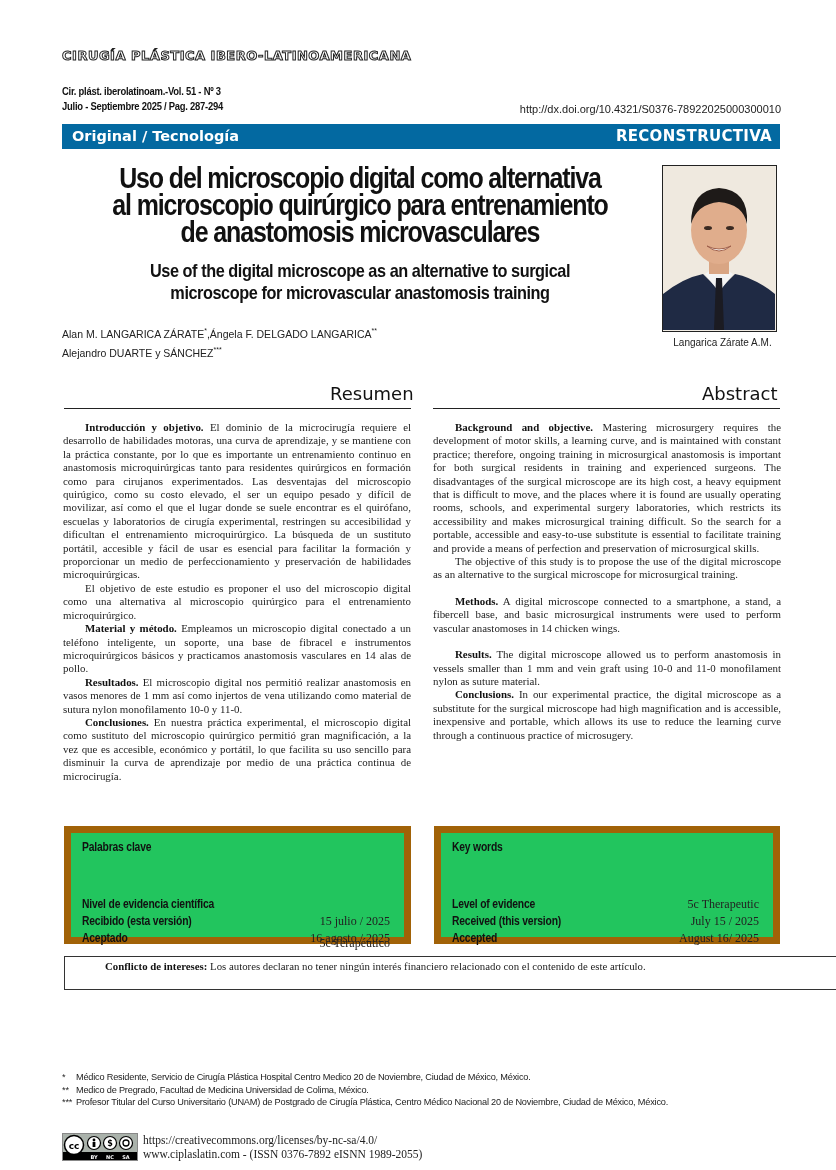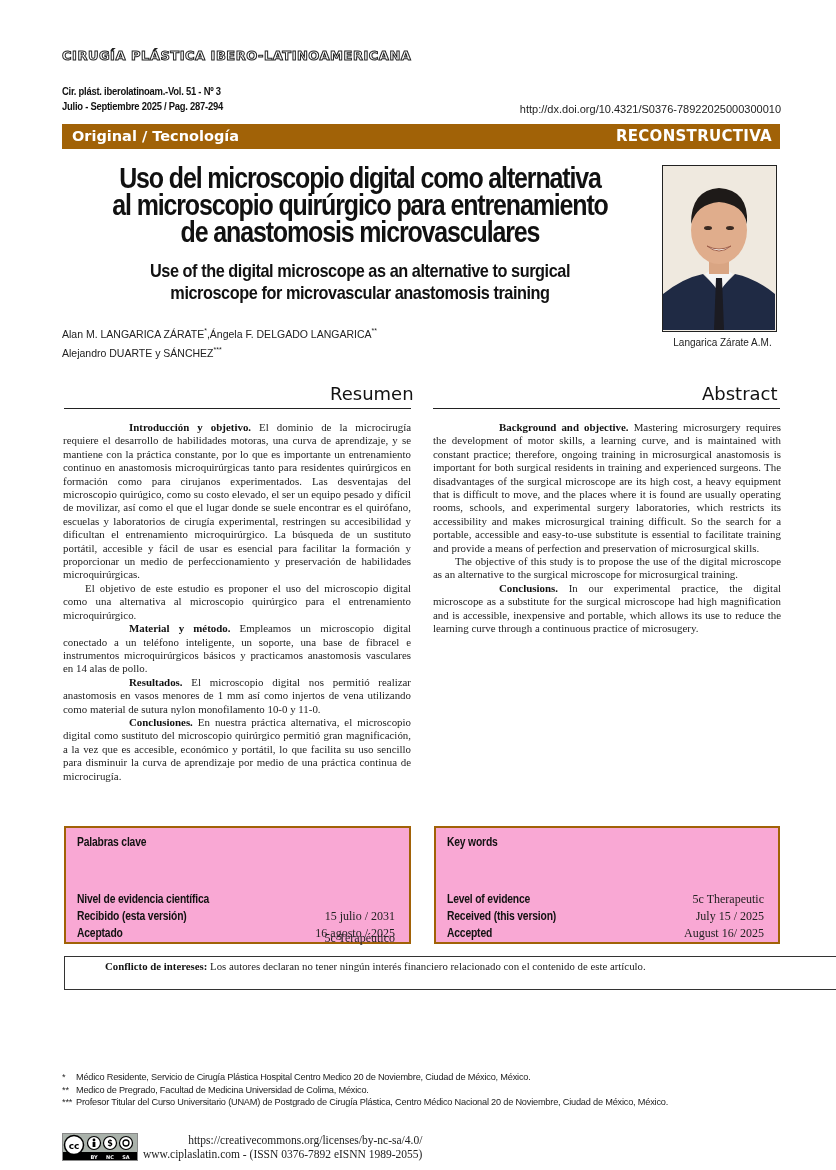--- a/index.html
+++ b/index.html
@@ -3,53 +3,53 @@
 <meta charset="utf-8">
 <style>
   html, body { margin:0; padding:0; background:#ffffff; }
   body { width:836px; height:1170px; position:relative; overflow:hidden; color:#111; font-family:"Liberation Serif", serif; }
   .abs { position:absolute; }
 
   .journal-name { left:62px; top:48px; font-family:"DejaVu Sans", sans-serif; font-weight:bold; font-size:13px; letter-spacing:0.5px; color:#fff; -webkit-text-stroke:1px #222; white-space:nowrap; }
   .cite { left:62px; top:84px; font-family:"Liberation Sans", sans-serif; font-weight:bold; font-size:11.5px; line-height:15px; letter-spacing:-0.3px; transform:scaleX(0.82); transform-origin:left top; white-space:nowrap; }
   .doi { right:55px; top:103px; font-family:"Liberation Sans", sans-serif; font-size:11px; color:#222; white-space:nowrap; }
 
-  .section-bar { left:62px; top:124px; width:718px; height:25px; background:#a16207; color:#fff; font-family:"DejaVu Sans", sans-serif; font-weight:bold; font-size:14.5px; }
+  .section-bar { left:62px; top:124px; width:718px; height:25px; background:#0369a1; color:#fff; font-family:"DejaVu Sans", sans-serif; font-weight:bold; font-size:14.5px; }
   .section-bar .left { position:absolute; left:10px; top:4px; }
   .section-bar .right { position:absolute; right:8px; top:3px; font-size:15px; letter-spacing:0.3px; }
 
   .title-es { left:70px; top:165px; width:580px; text-align:center; font-family:"Liberation Sans", sans-serif; font-weight:bold; font-size:29px; line-height:27px; letter-spacing:-1.3px; transform:scaleX(0.86); transform-origin:center top; }
   .title-en { left:70px; top:260px; width:580px; text-align:center; font-family:"Liberation Sans", sans-serif; font-weight:bold; font-size:18.5px; line-height:22px; letter-spacing:-0.5px; transform:scaleX(0.88); transform-origin:center top; }
 
   .authors { left:62px; top:323px; font-family:"Liberation Sans", sans-serif; font-size:10.5px; line-height:15px; color:#222; white-space:nowrap; }
   .authors sup { font-size:7px; }
 
   .photo { left:662px; top:165px; width:115px; height:167px; border:1.5px solid #222; box-sizing:border-box; overflow:hidden; background:#f1ece4; }
   .photo-caption { left:660px; top:337px; width:125px; text-align:center; font-family:"Liberation Sans", sans-serif; font-size:10px; color:#222; }
 
   .col-head { font-family:"DejaVu Sans", sans-serif; font-size:18px; color:#111; }
   .col-rule { height:1px; background:#222; }
 
   .body-col { font-size:10.9px; line-height:13.4px; text-align:justify; color:#222; }
   .body-col p { margin:0; text-indent:22px; }
-  .body-col b { color:#111;margin-left:44px; }
+  .body-col b { color:#111; }
 
-  .kbox { border:2px solid #a16207; box-sizing:border-box; background:#f9a8d4; }
+  .kbox { border:7px solid #a16207; box-sizing:border-box; background:#22c55e; }
   .klabel { font-family:"Liberation Sans", sans-serif; font-weight:bold; font-size:12px; letter-spacing:-0.2px; transform:scaleX(0.86); transform-origin:left top; white-space:nowrap; }
   .kval { font-size:12.5px; line-height:14px; color:#222; }
   .krow-val { font-size:12px; color:#222; text-align:right; white-space:nowrap; }
 
   .conflict { left:64px; top:956px; width:828px; height:34px; border:1px solid #333; box-sizing:border-box; font-size:10.8px; line-height:15px; padding:2px 0 0 40px; color:#222; }
   .conflict b { color:#111; }
 
   .footnotes { left:62px; top:1071px; font-family:"Liberation Sans", sans-serif; font-size:9.2px; line-height:12.5px; color:#222; letter-spacing:-0.2px; white-space:nowrap; }
   .footnotes .mark { display:inline-block; width:14px; }
 
   .cc-badge { left:62px; top:1133px; width:76px; height:28px; background:#fdba74; border:1px solid #888; box-sizing:border-box;text-align:right; }
-  .license { left:143px; top:1133px; font-size:11.5px; line-height:14px; color:#222; white-space:nowrap;text-align:right; }
+  .license { left:143px; top:1133px; font-size:11.5px; line-height:14px; color:#222; white-space:nowrap; }
 </style>
 </head>
 <body>
 
 <div class="abs journal-name">CIRUGÍA PLÁSTICA IBERO-LATINOAMERICANA</div>
 <div class="abs cite">
   <div>Cir. plást. iberolatinoam.-Vol. 51 - Nº 3</div>
   <div>Julio - Septiembre 2025 / Pag. 287-294</div>
 </div>
 <div class="abs doi">http://dx.doi.org/10.4321/S0376-78922025000300010</div>
@@ -90,35 +90,37 @@
 <div class="abs col-head" style="left:330px; top:383px;">Resumen</div>
 <div class="abs col-rule" style="left:64px; top:408px; width:347px;"></div>
 <div class="abs col-head" style="left:702px; top:383px;">Abstract</div>
 <div class="abs col-rule" style="left:433px; top:408px; width:347px;"></div>
 
 <div class="abs body-col" style="left:63px; top:421px; width:348px;">
   <p><b>Introducción y objetivo.</b><span> El dominio de la microcirugía requiere el desarrollo de habilidades motoras, una curva de aprendizaje, y se mantiene con la práctica constante, por lo que es importante un entrenamiento continuo en anastomosis microquirúrgicas tanto para residentes quirúrgicos en formación como para cirujanos experimentados. Las desventajas del microscopio quirúgico, como su costo elevado, el ser un equipo pesado y difícil de movilizar, así como el que el lugar donde se suele encontrar es el quirófano, escuelas y laboratorios de cirugía experimental, restringen su accesibilidad y dificultan el entrenamiento microquirúrgico. La búsqueda de un sustituto portátil, accesible y fácil de usar es esencial para facilitar la formación y proporcionar un medio de perfeccionamiento y preservación de habilidades microquirúrgicas.</span></p>
   <p><span>El objetivo de este estudio es proponer el uso del microscopio digital como una alternativa al microscopio quirúrgico para el entrenamiento microquirúrgico.</span></p>
   <p><b>Material y método.</b><span> Empleamos un microscopio digital conectado a un teléfono inteligente, un soporte, una base de fibracel e instrumentos microquirúrgicos básicos y practicamos anastomosis vasculares en 14 alas de pollo.</span></p>
   <p><b>Resultados.</b><span> El microscopio digital nos permitió realizar anastomosis en vasos menores de 1 mm así como injertos de vena utilizando como material de sutura nylon monofilamento 10-0 y 11-0.</span></p>
-  <p><b>Conclusiones.</b><span> En nuestra práctica alternativa, el microscopio digital como sustituto del microscopio quirúrgico permitió gran magnificación, a la vez que es accesible, económico y portátil, lo que facilita su uso sencillo para disminuir la curva de aprendizaje por medio de una práctica continua de microcirugía.</span></p>
+  <p><b>Conclusiones.</b><span> En nuestra práctica experimental, el microscopio digital como sustituto del microscopio quirúrgico permitió gran magnificación, a la vez que es accesible, económico y portátil, lo que facilita su uso sencillo para disminuir la curva de aprendizaje por medio de una práctica continua de microcirugía.</span></p>
 </div>
 
 <div class="abs body-col" style="left:433px; top:421px; width:348px;">
   <p><b>Background and objective.</b><span> Mastering microsurgery requires the development of motor skills, a learning curve, and is maintained with constant practice; therefore, ongoing training in microsurgical anastomosis is important for both surgical residents in training and experienced surgeons. The disadvantages of the surgical microscope are its high cost, a heavy equipment that is difficult to move, and the places where it is found are usually operating rooms, schools, and experimental surgery laboratories, which restricts its accessibility and makes microsurgical training difficult. So the search for a portable, accessible and easy-to-use substitute is essential to facilitate training and provide a means of perfection and preservation of microsurgical skills.</span></p>
   <p><span>The objective of this study is to propose the use of the digital microscope as an alternative to the surgical microscope for microsurgical training.</span></p>
+  <p style="margin-top:13px;"><b>Methods.</b><span> A digital microscope connected to a smartphone, a stand, a fibercell base, and basic microsurgical instruments were used to perform vascular anastomoses in 14 chicken wings.</span></p>
+  <p style="margin-top:13px;"><b>Results.</b><span> The digital microscope allowed us to perform anastomosis in vessels smaller than 1 mm and vein graft using 10-0 and 11-0 monofilament nylon as suture material.</span></p>
   <p><b>Conclusions.</b><span> In our experimental practice, the digital microscope as a substitute for the surgical microscope had high magnification and is accessible, inexpensive and portable, which allows its use to reduce the learning curve through a continuous practice of microsugery.</span></p>
 </div>
 
 <div class="abs kbox" style="left:64px; top:826px; width:347px; height:118px;">
   <div class="abs klabel" style="left:11px; top:7px;">Palabras clave</div>
   <div class="abs klabel" style="left:11px; top:64px;">Nivel de evidencia científica</div>
   <div class="abs krow-val" style="right:14px; top:64px;margin-top:39px;">5c Terapéutico</div>
   <div class="abs klabel" style="left:11px; top:81px;">Recibido (esta versión)</div>
-  <div class="abs krow-val" style="right:14px; top:81px;">15 julio / 2031</div>
+  <div class="abs krow-val" style="right:14px; top:81px;">15 julio / 2025</div>
   <div class="abs klabel" style="left:11px; top:98px;">Aceptado</div>
   <div class="abs krow-val" style="right:14px; top:98px;">16 agosto / 2025</div>
 </div>
 
 <div class="abs kbox" style="left:434px; top:826px; width:346px; height:118px;">
   <div class="abs klabel" style="left:11px; top:7px;">Key words</div>
   <div class="abs klabel" style="left:11px; top:64px;">Level of evidence</div>
   <div class="abs krow-val" style="right:14px; top:64px;">5c Therapeutic</div>
   <div class="abs klabel" style="left:11px; top:81px;">Received (this version)</div>
   <div class="abs krow-val" style="right:14px; top:81px;">July 15 / 2025</div>

